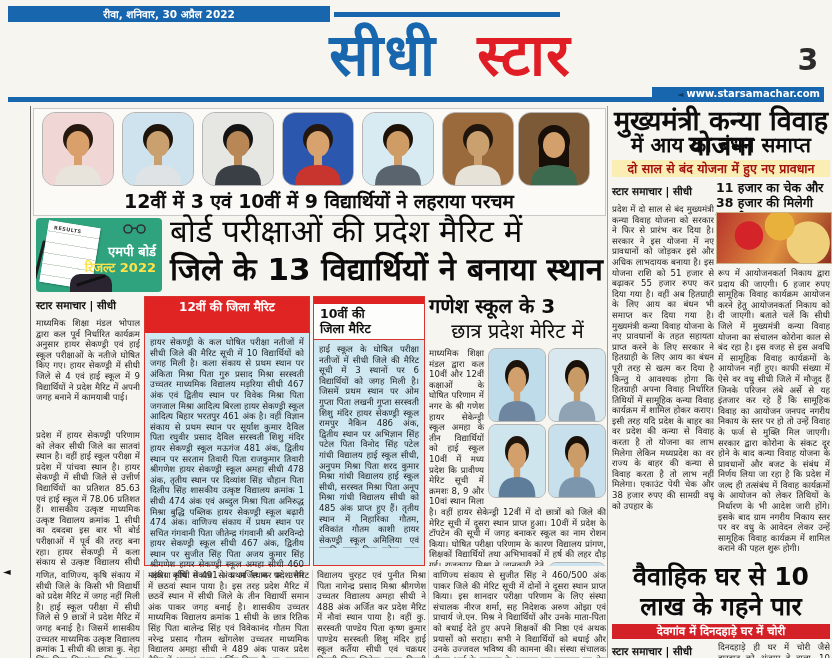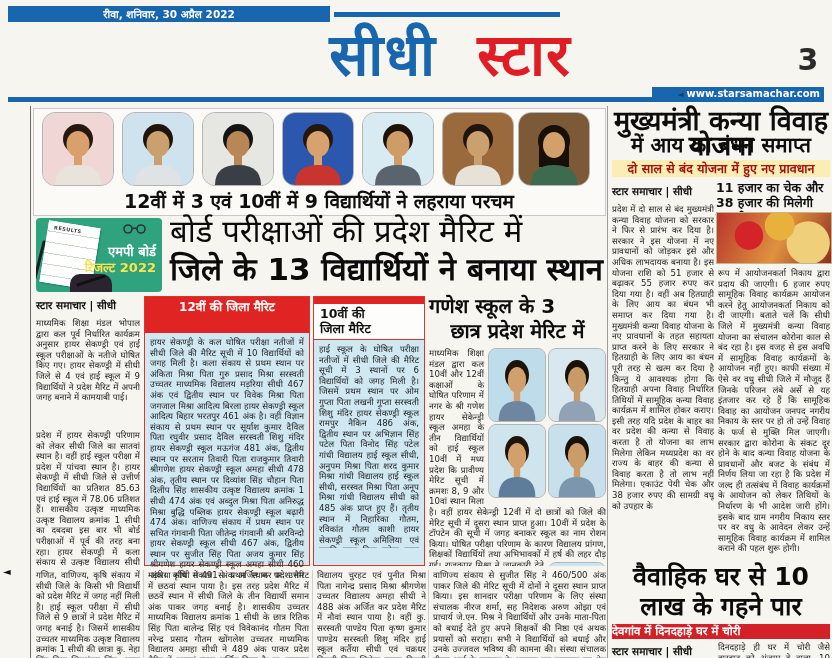--- a/index.html
+++ b/index.html
@@ -58,21 +58,21 @@
   
   .merit12{left:144px;top:296px;width:166px;height:270px;border:1px solid #d9342e;background:#cfe8f2;box-sizing:border-box;}
   .merit12-hd{height:36px;background:#e02424;color:#fff;font-size:12px;font-weight:bold;text-align:center;line-height:20px;}
   .merit12-bd{padding:4px 5px;height:240px;}
   .merit10{left:313px;top:296px;width:112px;height:270px;border:1px solid #d9342e;background:#cfe8f2;box-sizing:border-box;}
   .merit10-strip{height:7px;background:#e02424;}
   .merit10-hd{background:#fdfdfb;font-size:12.5px;font-weight:bold;color:#111;padding:2px 6px 3px;line-height:15px;border-bottom:1px solid #d9342e;}
   .merit10-bd{padding:4px 5px;height:200px;}
   
   .ganesh-h1{left:429px;top:294px;width:177px;text-align:left;font-size:20px;line-height:25px;font-weight:bold;color:#0d0d0d;}
-  .ganesh-h2{left:429px;top:319px;width:177px;text-align:center;font-size:20px;line-height:25px;font-weight:bold;color:#0d0d0d;}
+  .ganesh-h2{left:429px;top:319px;width:177px;text-align:center;font-size:20px;line-height:25px;font-weight:normal;color:#0d0d0d;}
   .ganesh-body{left:429px;top:348px;width:177px;height:218px;overflow:hidden;font-size:8.6px;line-height:10.6px;text-align:justify;color:#222;}
   .pgrid{float:right;width:118px;display:grid;grid-template-columns:56px 56px;grid-auto-rows:72px;gap:4px;margin:0 0 3px 4px;}
   .photo--flow{position:static;width:56px;height:72px;border-radius:8px;}
   .g5wrap{float:right;margin:2px 0 2px 4px;}
   
   .bcol{top:570px;height:88px;}
   .bsep{border-left:1px solid #cfcfcf;padding-left:4px;box-sizing:border-box;}
   
   .cm-h1{left:612px;top:108px;width:218px;text-align:center;font-size:27px;line-height:25px;font-weight:bold;color:#0d0d0d;}
   .cm-h2{left:612px;top:133px;width:218px;text-align:center;font-size:20.5px;line-height:25px;font-weight:bold;color:#0d0d0d;}
@@ -80,21 +80,21 @@
   .cm-lede{left:716px;top:180px;width:114px;font-size:12.5px;line-height:15px;font-weight:bold;color:#101010;}
   .wedding{left:716px;top:212px;width:114px;height:50px;border:1px solid #c9b38a;
            background:
              radial-gradient(circle at 28% 45%, #d4242a 0 16%, rgba(0,0,0,0) 17%),
              radial-gradient(circle at 55% 25%, #e8b13c 0 20%, rgba(0,0,0,0) 21%),
              radial-gradient(circle at 80% 60%, #f0cf7a 0 22%, rgba(0,0,0,0) 23%),
              linear-gradient(115deg,#b8352c 0%,#e0923f 55%,#8f2d22 100%);}
   
   .th-h1{left:612px;top:562px;width:218px;text-align:center;font-size:25px;line-height:30px;font-weight:bold;color:#0b0b0b;}
   .th-h2{left:612px;top:592px;width:218px;text-align:center;font-size:25px;line-height:30px;font-weight:bold;color:#0b0b0b;}
-  .th-sub{left:612px;top:624px;width:218px;height:15px;background:#d42027;color:#fff;font-size:11.5px;font-weight:bold;line-height:15px;}
+  .th-sub{left:612px;top:624px;width:218px;height:15px;background:#d42027;color:#fff;font-size:11.5px;font-weight:bold;text-align:center;line-height:15px;}
   .artifact{left:3px;top:566px;font-size:10px;color:#111;}
 </style>
 </head>
 <body>
 
 <div id="page">
 
   <div class="abs date-bar">रीवा, शनिवार, 30 अप्रैल 2022</div>
   <div class="abs top-line"></div>
   <div class="abs masthead">

